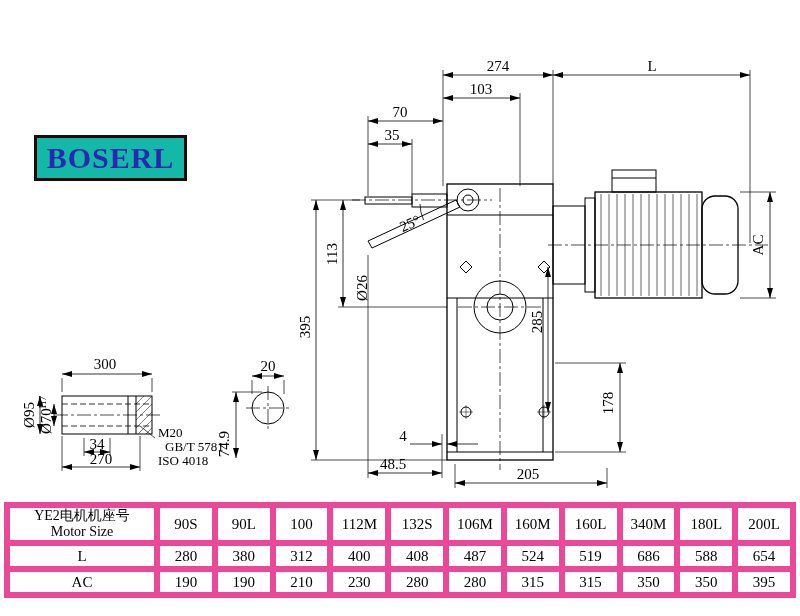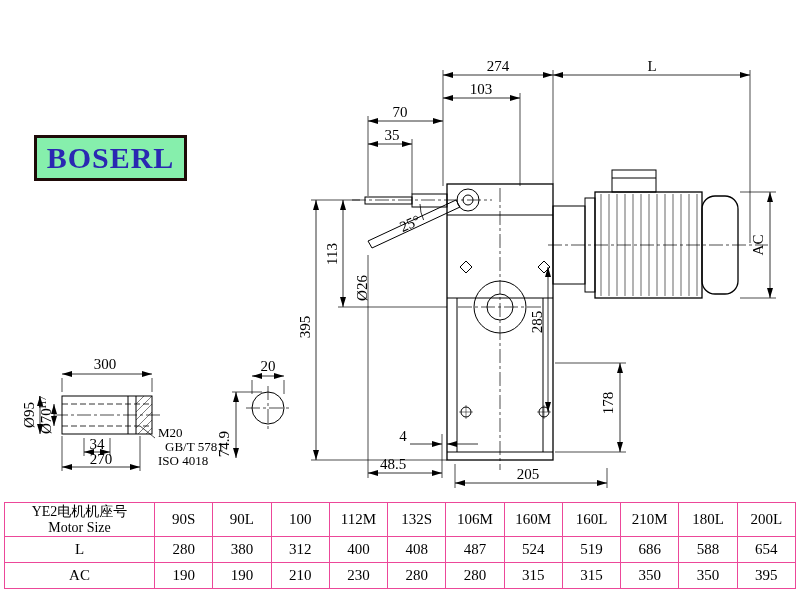--- a/index.html
+++ b/index.html
@@ -1,34 +1,34 @@
 <!DOCTYPE html>
 <html><head>
 <meta charset="utf-8">
 <style>
   *{margin:0;padding:0;box-sizing:border-box}
   html,body{background:#fff}
   body{width:800px;height:616px;font-family:"Liberation Sans",sans-serif}
   .page{position:relative;width:800px;height:616px;background:#fff;overflow:hidden;color:#000}
   .title{position:absolute;left:44px;top:12px;font-size:28px;font-weight:bold;letter-spacing:1px;font-family:"Liberation Sans",sans-serif}
-  .logo{position:absolute;left:34px;top:135px;width:153px;height:46px;border:3px solid #1e0a08;background:#86efac;display:flex;align-items:center;justify-content:center}
+  .logo{position:absolute;left:34px;top:135px;width:153px;height:46px;border:3px solid #1e0a08;background:#14b8a6;display:flex;align-items:center;justify-content:center}
   .logo span{font-family:"Liberation Serif",serif;font-weight:bold;font-size:30px;color:#2a28b2;letter-spacing:1px}
   svg.drawing{position:absolute;left:0;top:0}
   svg text{font-family:"Liberation Serif",serif;font-size:15px;fill:#000}
   svg text.sm{font-size:13px}
   .obj{stroke:#000;stroke-width:1.3;fill:none}
   .obj2{stroke:#000;stroke-width:1;fill:none}
   .fin{stroke:#000;stroke-width:.6;fill:none}
   .dim{stroke:#000;stroke-width:.8;fill:none}
   .ext{stroke:#000;stroke-width:.7;fill:none}
   .cl{stroke:#000;stroke-width:.7;fill:none;stroke-dasharray:14 3 3 3}
   .hid{stroke:#000;stroke-width:.8;fill:none;stroke-dasharray:6 3}
   .hat{stroke:#000;stroke-width:.5;fill:none}
   .dim-table{position:absolute;left:4px;top:502px;width:792px;border-collapse:collapse;table-layout:fixed;text-align:center;font-family:"Liberation Serif",serif}
-  .dim-table td{border:1px solid #ec4899;font-size:15px;height:26px;overflow:hidden}
+  .dim-table td{border:6px solid #ec4899;font-size:15px;height:26px;overflow:hidden}
   .dim-table td.c0{width:150px}
   .dim-table tr.hdr td{height:34px}
   .dim-table tr.hdr td.c0 div{font-size:14px;line-height:16px}
 </style>
 </head>
 <body>
 
 <div class="page">
 
 
@@ -168,21 +168,21 @@
           <div>Motor Size</div>
         </td>
         <td>90S</td>
         <td>90L</td>
         <td>100</td>
         <td>112M</td>
         <td>132S</td>
         <td>106M</td>
         <td>160M</td>
         <td>160L</td>
-        <td>210M</td>
+        <td>340M</td>
         <td>180L</td>
         <td>200L</td>
       </tr>
       <tr>
         <td class="c0">L</td>
         <td>280</td>
         <td>380</td>
         <td>312</td>
         <td>400</td>
         <td>408</td>

